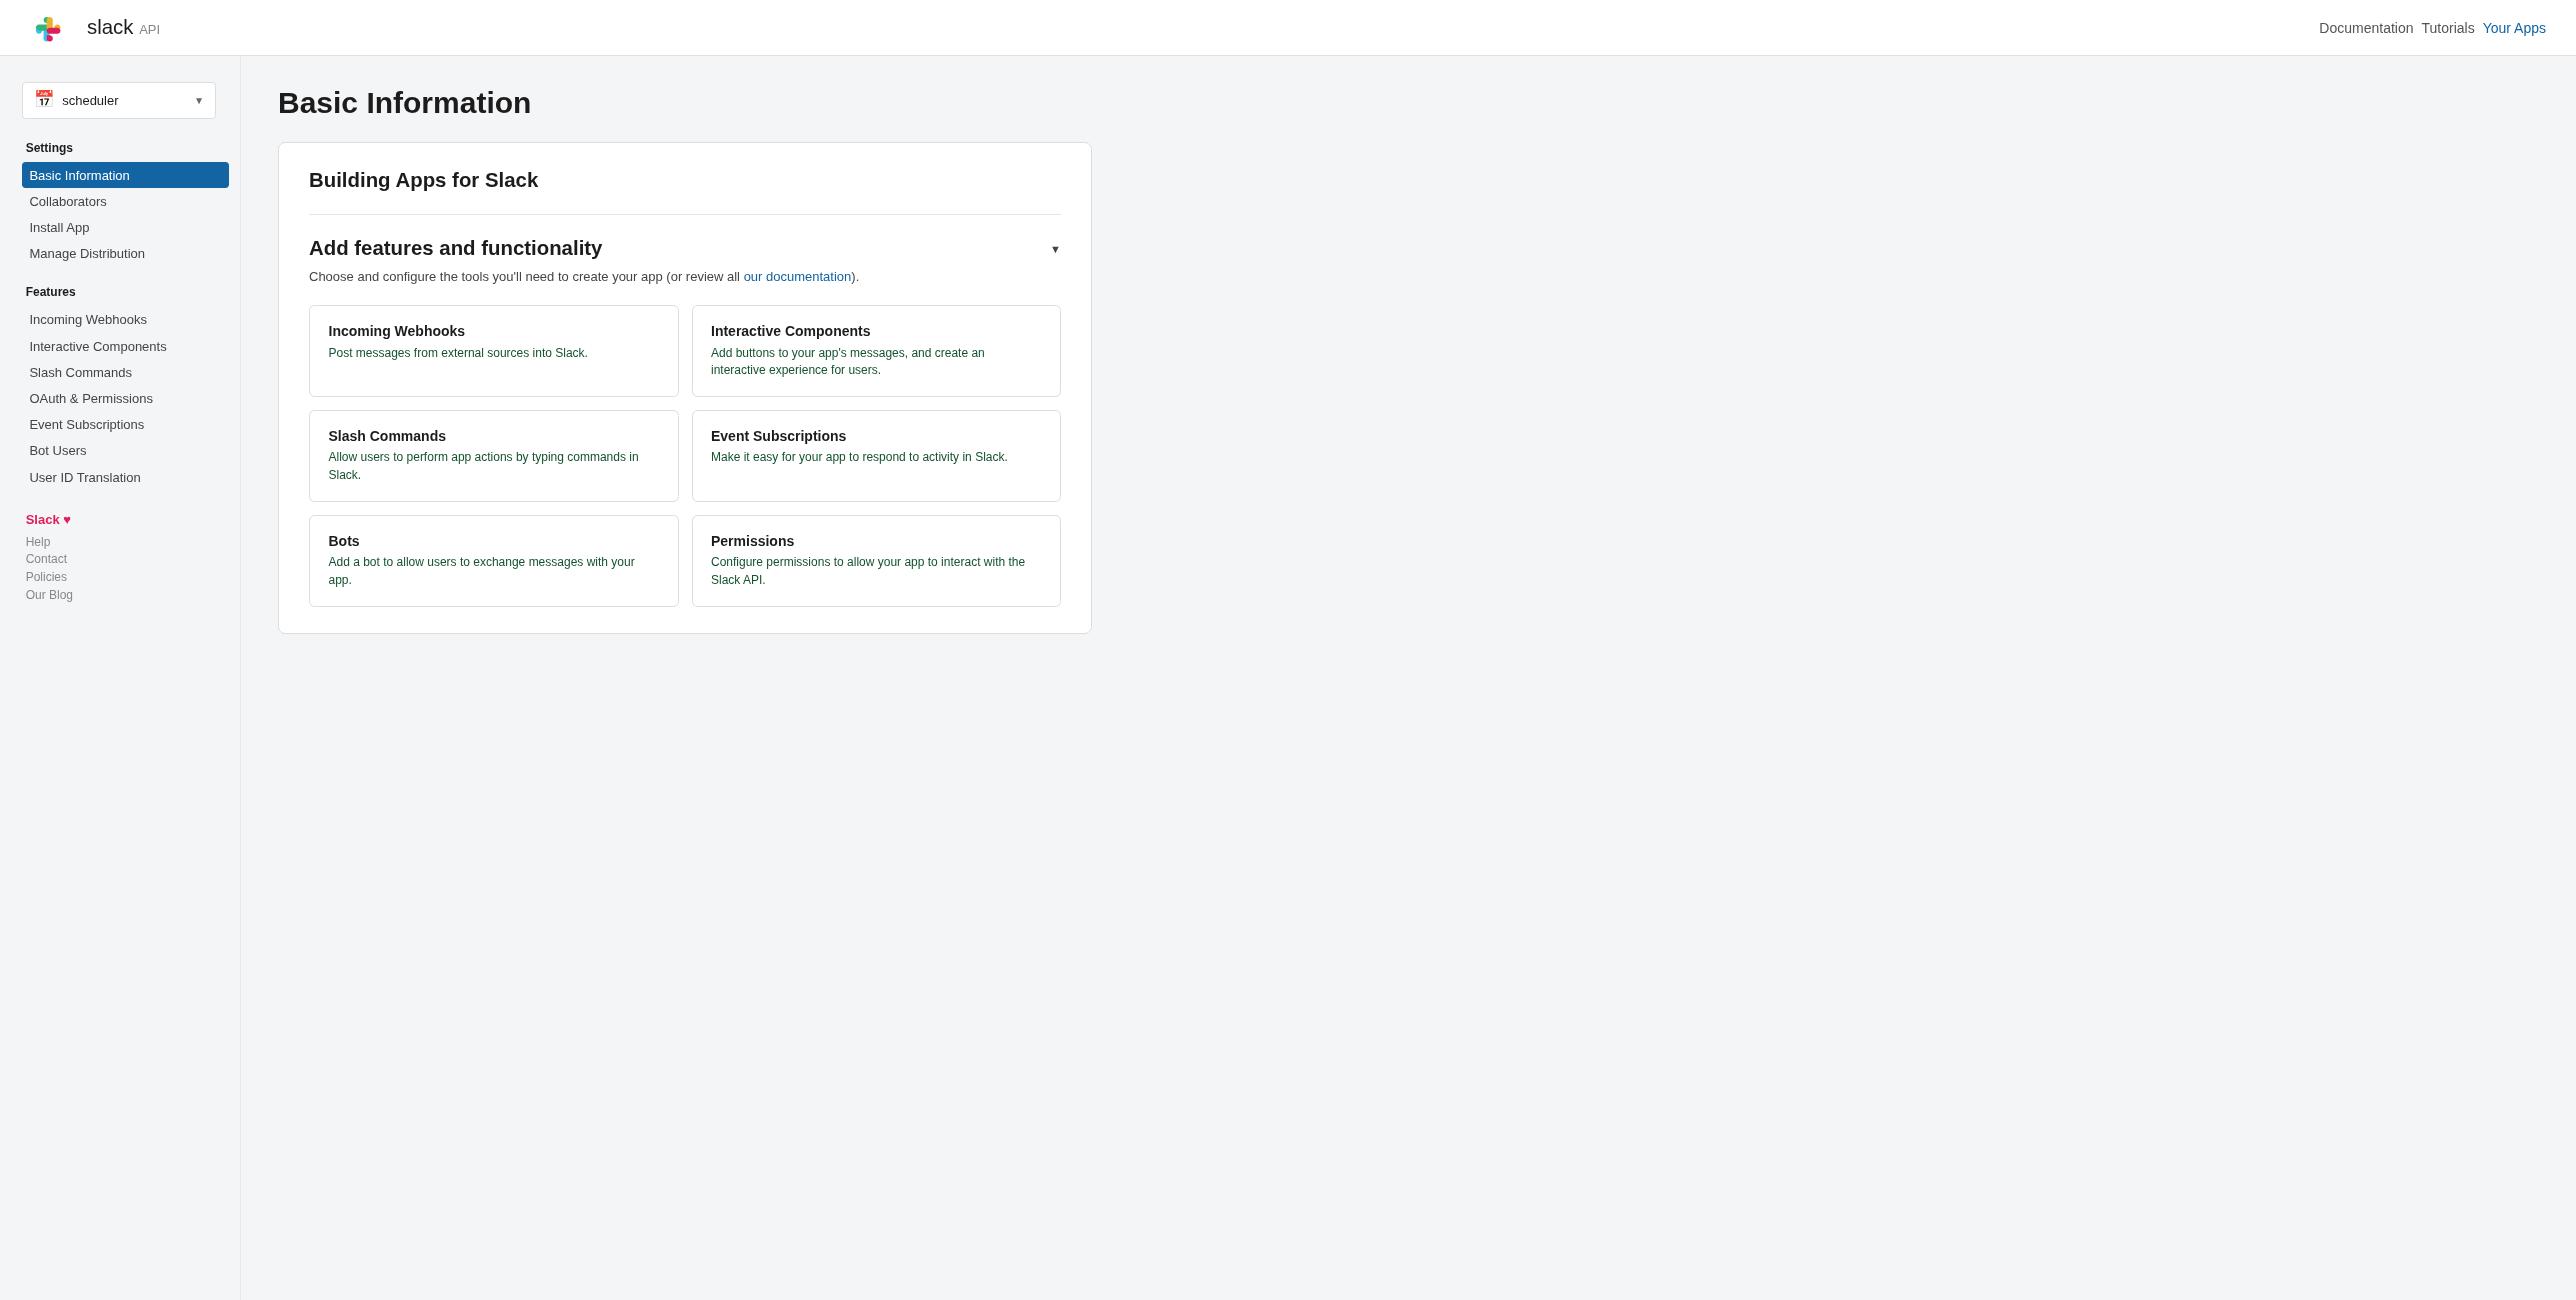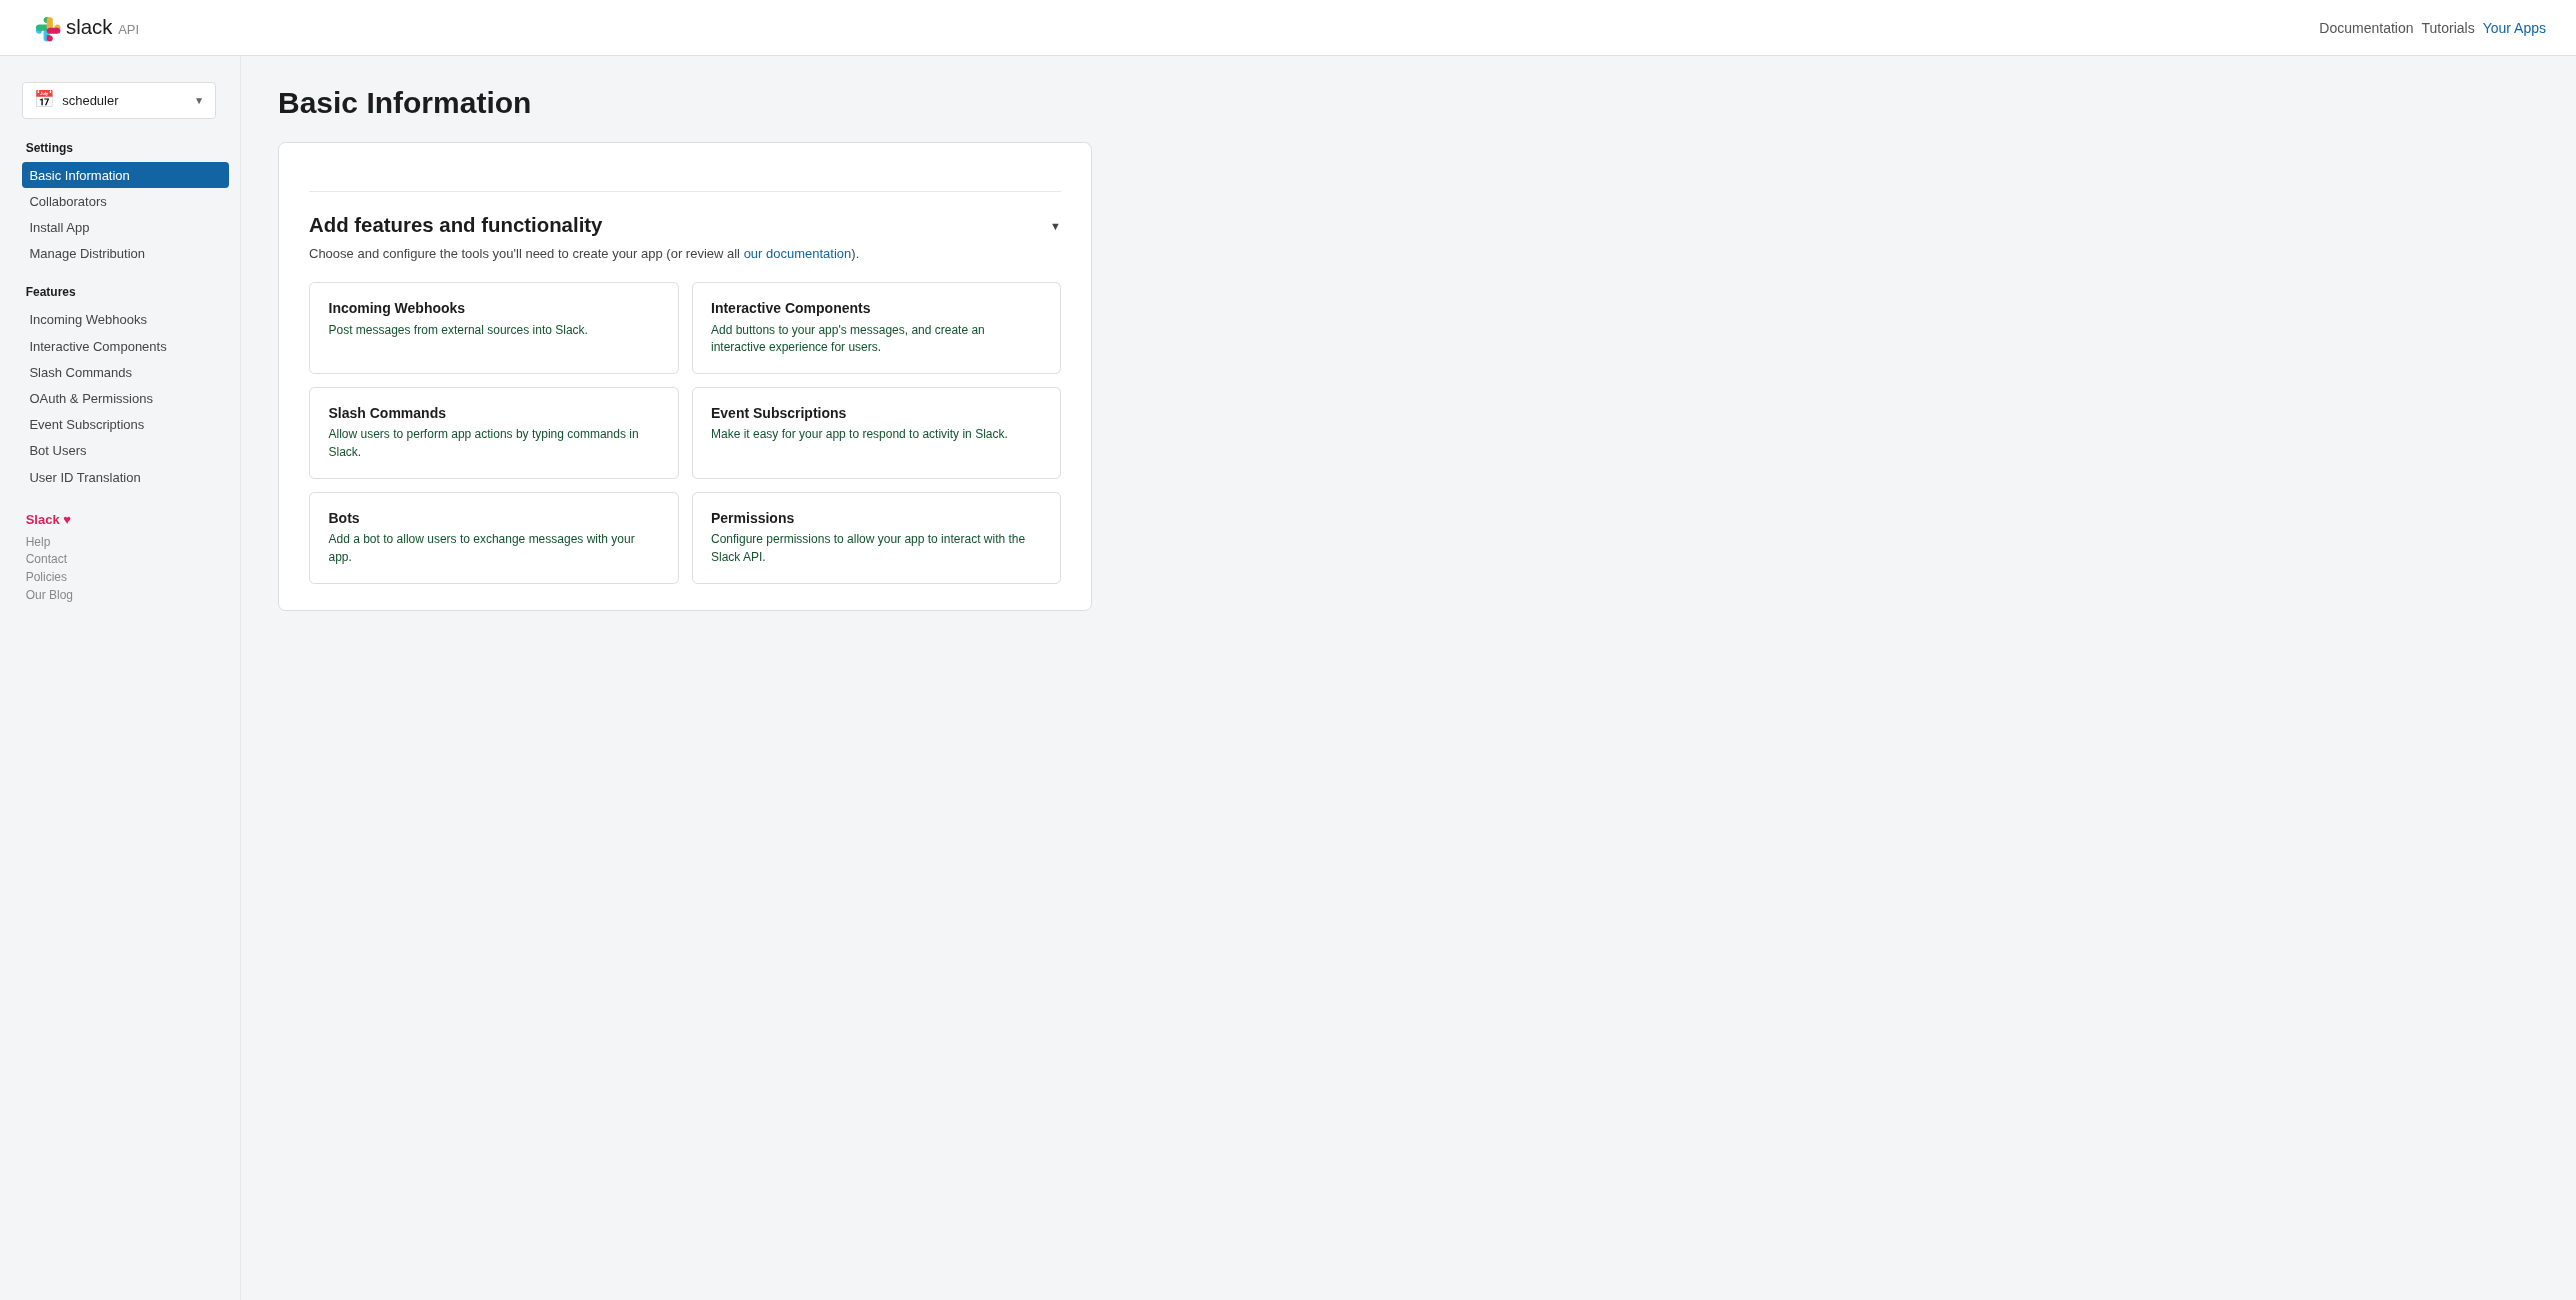--- a/index.html
+++ b/index.html
@@ -21,21 +21,21 @@
       padding: 0 30px;
       position: fixed;
       top: 0;
       left: 0;
       right: 0;
       z-index: 100;
     }
     .header-logo {
       display: flex;
       align-items: center;
-      gap: 3px;
+      gap: 24px;
     }
     .slack-logo-icon {
       width: 33px;
       height: 33px;
     }
     .logo-text {
       font-size: 20.4px;
       font-weight: 400;
       color: #1d1c1d;
     }
@@ -319,20 +319,21 @@
       <a href="#">Policies</a>
       <a href="#">Our Blog</a>
     </div>
   </aside>
 
   <main class="main-content">
     <h1 class="page-title">Basic Information</h1>
 
     <div class="content-card">
 
+      <h2 class="section-title-large">Building Apps for Slack</h2>
 
       <hr class="divider">
 
       <div class="features-section-header">
         <h2>Add features and functionality</h2>
         <span class="collapse-arrow">▼</span>
       </div>
       <p class="features-description">
         <span>Choose and configure the tools you'll need to create your app (or review all </span><a href="#">our documentation</a><span>).</span>
       </p>

